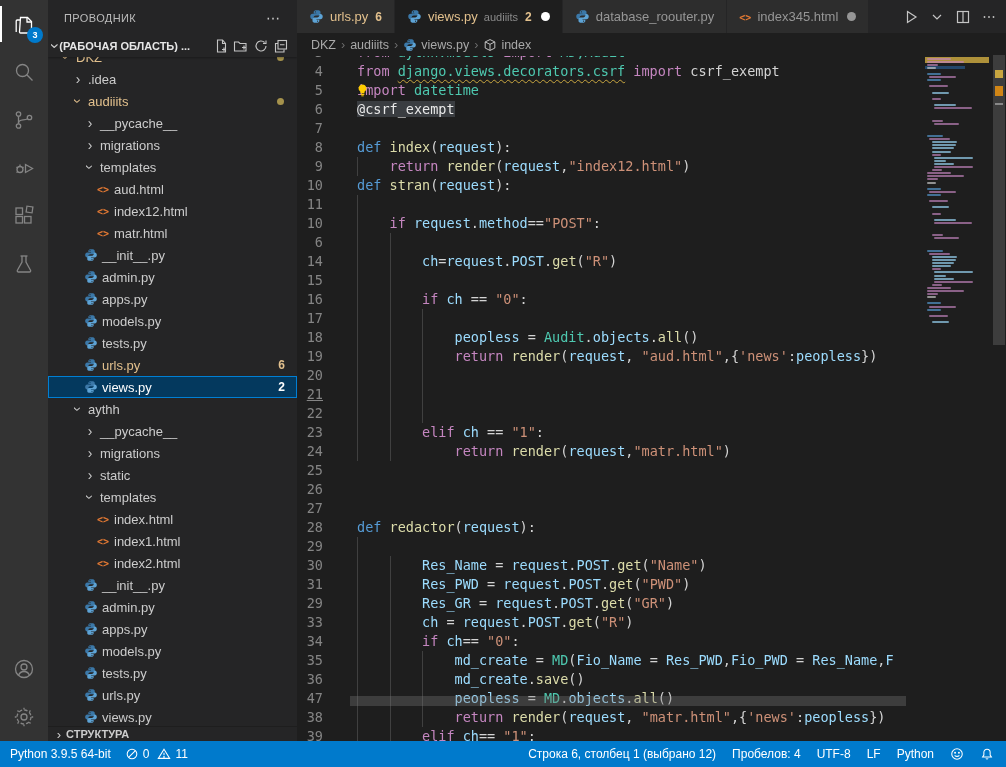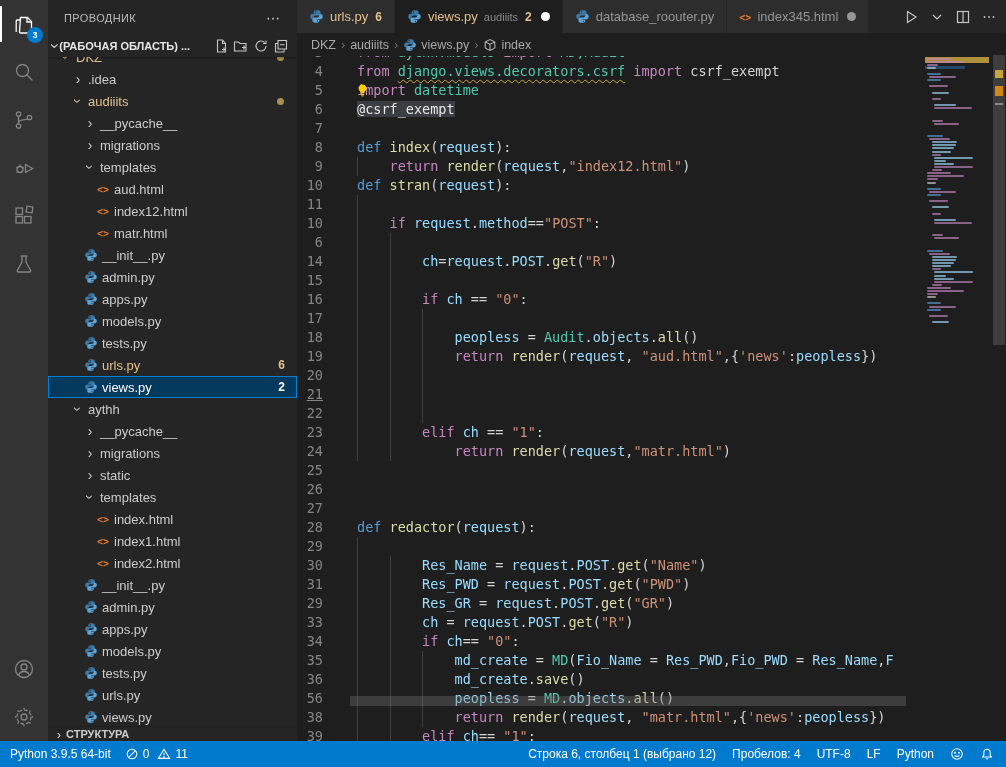--- a/index.html
+++ b/index.html
@@ -622,21 +622,21 @@
         <div class="gutter-num" style="top: 538px;">29</div>
         <div class="code-line" style="top: 538px;"><span class="tk-txt">        </span><span class="tk-var">Res_GR</span><span class="tk-txt"> = </span><span class="tk-var">request</span><span class="tk-txt">.</span><span class="tk-var">POST</span><span class="tk-txt">.</span><span class="tk-fn">get</span><span class="tk-txt">(</span><span class="tk-str">"GR"</span><span class="tk-txt">)</span></div>
         <div class="gutter-num" style="top: 557px;">33</div>
         <div class="code-line" style="top: 557px;"><span class="tk-txt">        </span><span class="tk-var">ch</span><span class="tk-txt"> = </span><span class="tk-var">request</span><span class="tk-txt">.</span><span class="tk-var">POST</span><span class="tk-txt">.</span><span class="tk-fn">get</span><span class="tk-txt">(</span><span class="tk-str">"R"</span><span class="tk-txt">)</span></div>
         <div class="gutter-num" style="top: 576px;">34</div>
         <div class="code-line" style="top: 576px;"><span class="tk-txt">        </span><span class="tk-kw">if </span><span class="tk-var">ch</span><span class="tk-txt">== </span><span class="tk-str">"0"</span><span class="tk-txt">:</span></div>
         <div class="gutter-num" style="top: 595px;">35</div>
         <div class="code-line" style="top: 595px;"><span class="tk-txt">            </span><span class="tk-var">md_create</span><span class="tk-txt"> = </span><span class="tk-cls">MD</span><span class="tk-txt">(</span><span class="tk-var">Fio_Name</span><span class="tk-txt"> = </span><span class="tk-var">Res_PWD</span><span class="tk-txt">,</span><span class="tk-var">Fio_PWD</span><span class="tk-txt"> = </span><span class="tk-var">Res_Name</span><span class="tk-txt">,</span><span class="tk-var">F</span></div>
         <div class="gutter-num" style="top: 614px;">36</div>
         <div class="code-line" style="top: 614px;"><span class="tk-txt">            </span><span class="tk-var">md_create</span><span class="tk-txt">.</span><span class="tk-fn">save</span><span class="tk-txt">()</span></div>
-        <div class="gutter-num" style="top: 633px;">56</div>
+        <div class="gutter-num" style="top: 633px;">47</div>
         <div class="code-line" style="top: 633px;"><span class="tk-txt">            </span><span class="tk-var">peopless</span><span class="tk-txt"> = </span><span class="tk-cls">MD</span><span class="tk-txt">.</span><span class="tk-var">objects</span><span class="tk-txt">.</span><span class="tk-fn">all</span><span class="tk-txt">()</span></div>
         <div class="gutter-num" style="top: 652px;">38</div>
         <div class="code-line" style="top: 652px;"><span class="tk-txt">            </span><span class="tk-kw">return </span><span class="tk-fn">render</span><span class="tk-txt">(</span><span class="tk-var">request</span><span class="tk-txt">, </span><span class="tk-str">"matr.html"</span><span class="tk-txt">,{</span><span class="tk-str">'news'</span><span class="tk-txt">:</span><span class="tk-var">peopless</span><span class="tk-txt">})</span></div>
         <div class="gutter-num" style="top: 671px;">39</div>
         <div class="code-line" style="top: 671px;"><span class="tk-txt">        </span><span class="tk-kw">elif </span><span class="tk-var">ch</span><span class="tk-txt">== </span><span class="tk-str">"1"</span><span class="tk-txt">:</span></div>
         <div class="guide" style="left: 60px; top: 101px; height: 19px;"></div>
         <div class="guide" style="left: 60px; top: 139px; height: 266px;"></div>
         <div class="guide" style="left: 60px; top: 481px; height: 209px;"></div>
         <div class="guide" style="left: 92.52px; top: 177px; height: 228px;"></div>
         <div class="guide" style="left: 92.52px; top: 500px; height: 190px;"></div>

